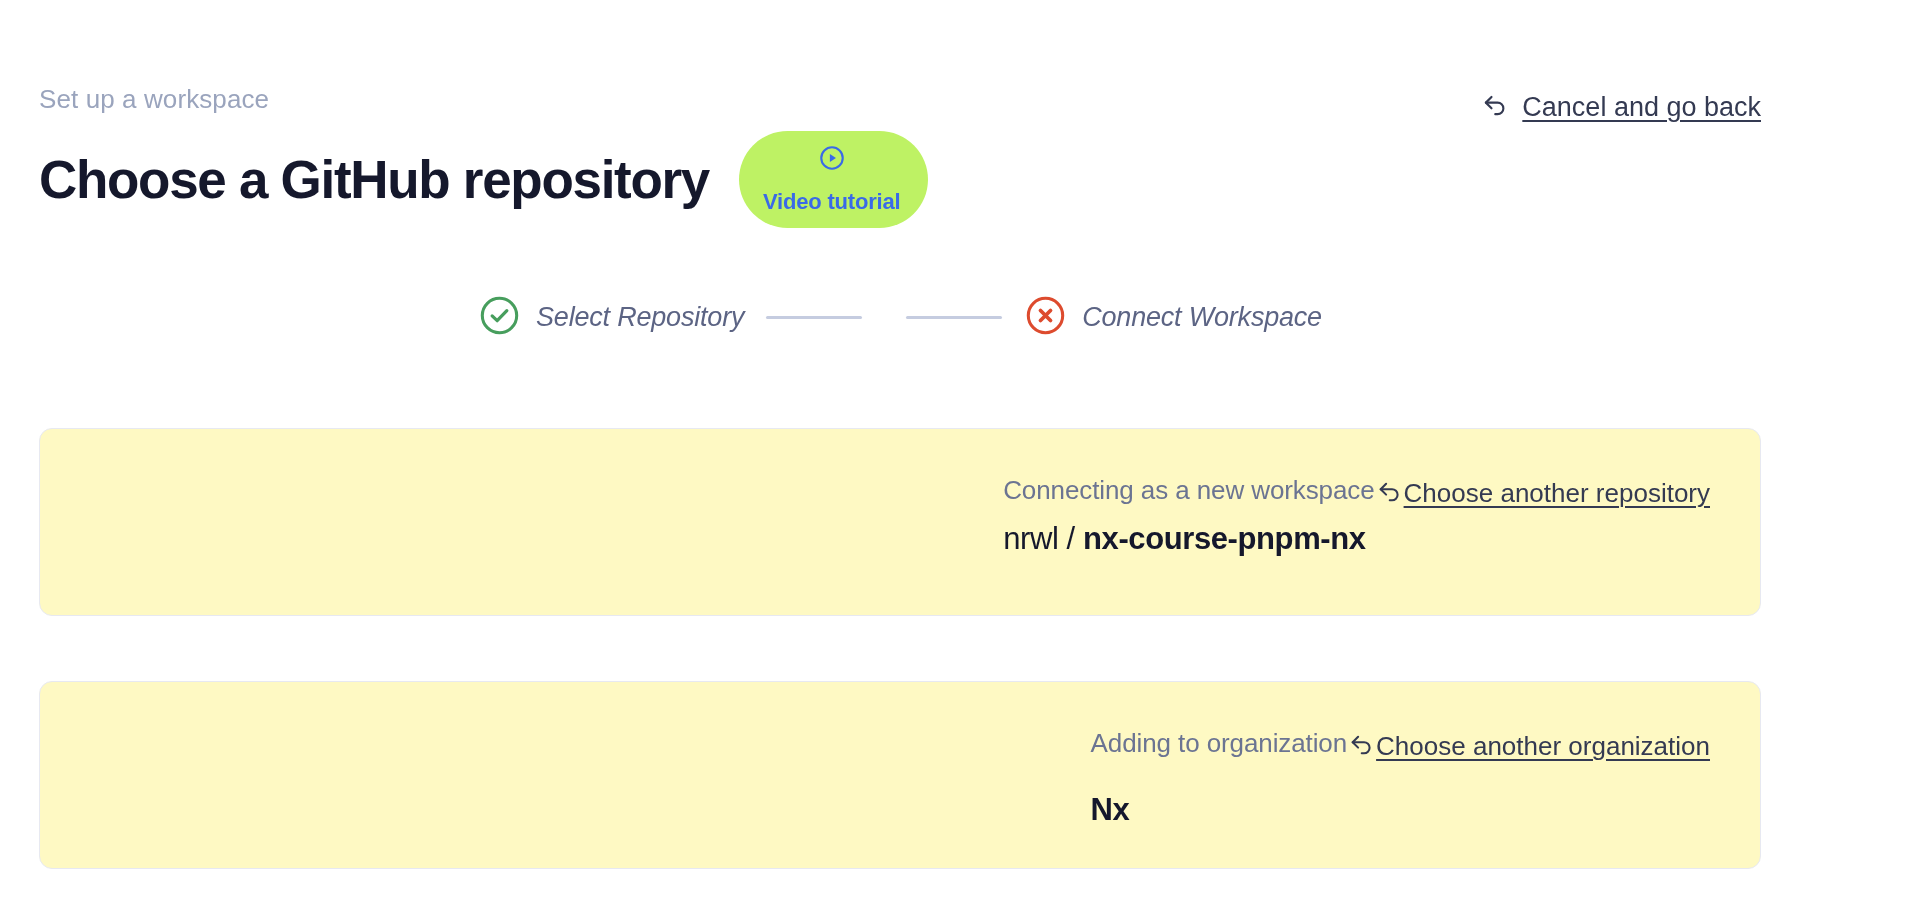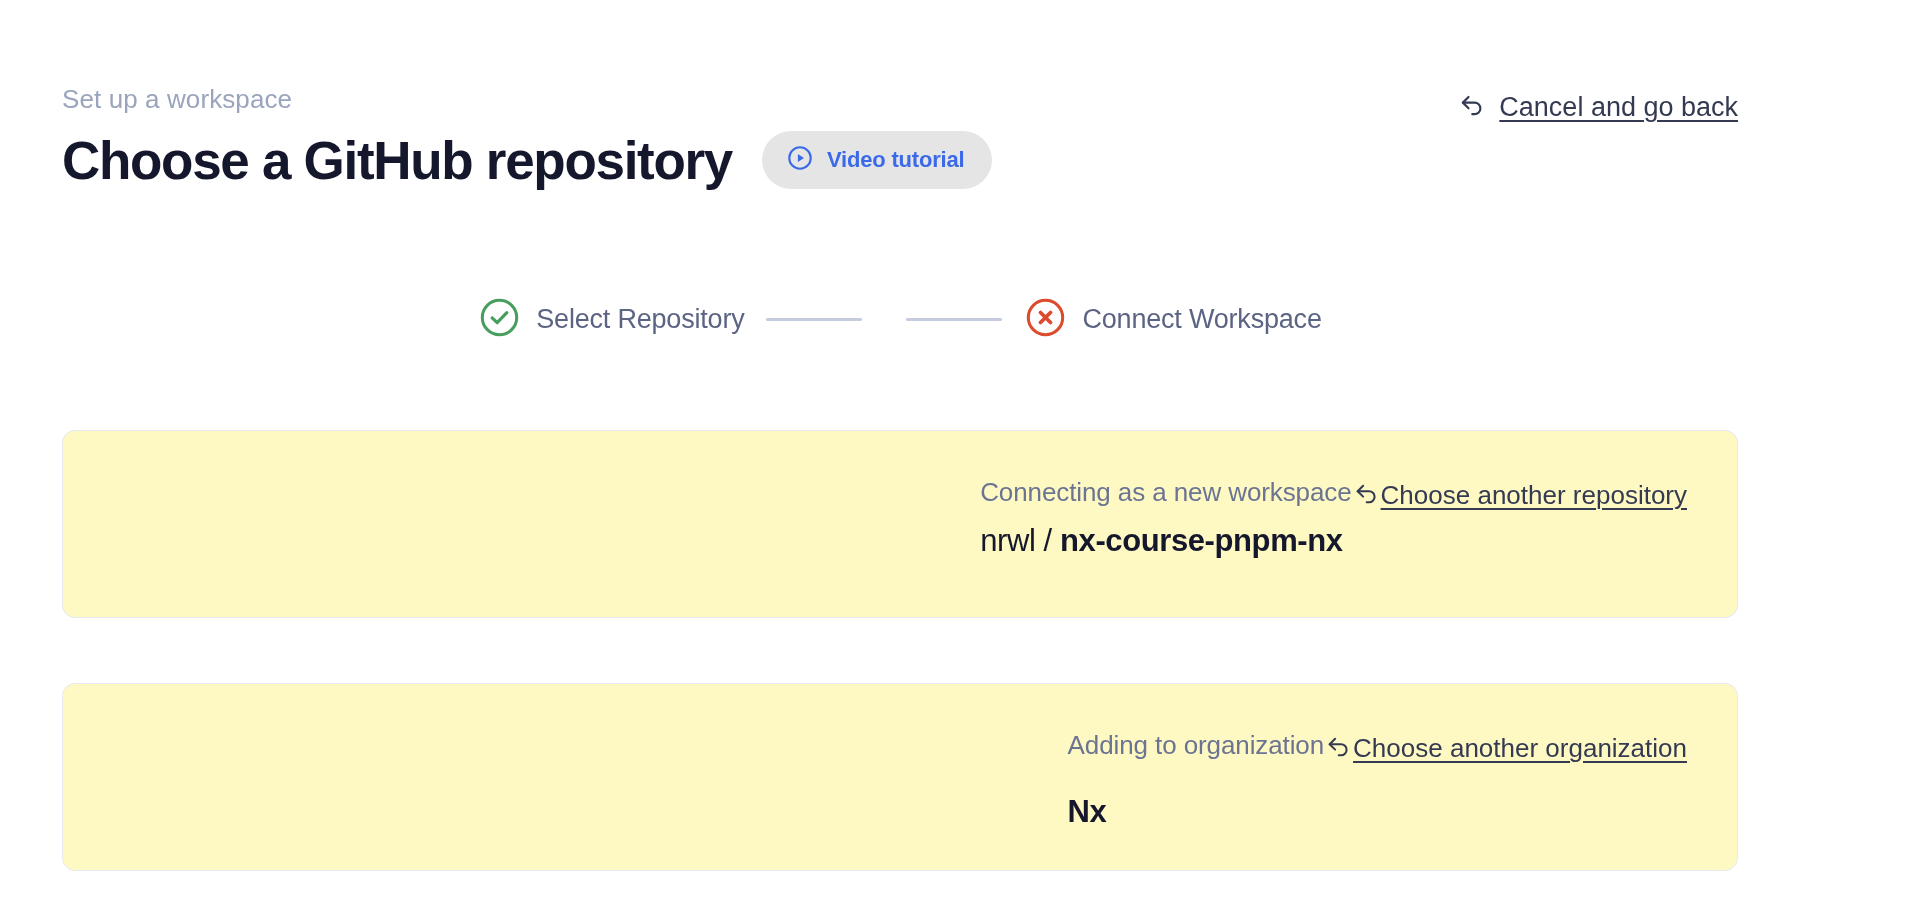--- a/index.html
+++ b/index.html
@@ -15,21 +15,21 @@
     font-family: "Liberation Sans", "DejaVu Sans", sans-serif;
     color: #15182c;
     -webkit-font-smoothing: antialiased;
     overflow: hidden;
   }
 
   .page {
     position: relative;
     width: 1800px;
     height: 924px;
-    padding: 0 62px;
+    padding: 0 39px;
   }
 
   
   .header {
     position: relative;
     padding-top: 84px;
   }
   .eyebrow {
     font-size: 26px;
     line-height: 1.2;
@@ -50,26 +50,27 @@
     letter-spacing: -1.3px;
     color: #15182c;
     margin: 0;
     white-space: nowrap;
   }
 
   .video-badge {
     display: inline-flex;
     align-items: center;
     gap: 13px;
-    background: #e5e5e5;
+    background: #bef264;
     border: none;
     border-radius: 999px;
     padding: 13px 28px 13px 24px;
     cursor: pointer;
     text-decoration: none;
+    flex-direction: column;
   }
   .video-badge .badge-label {
     font-size: 22px;
     font-weight: 700;
     color: #3a6ae8;
     letter-spacing: -0.2px;
     white-space: nowrap;
   }
   .play-icon { display: block; flex: 0 0 auto; }
 
@@ -91,21 +92,22 @@
     text-decoration-thickness: 1.5px;
     white-space: nowrap;
   }
   .back-arrow { display: block; flex: 0 0 auto; }
 
   
   .stepper {
     display: flex;
     align-items: center;
     justify-content: center;
-    margin-top: 107px;
+    margin-top: 66px;
+    font-style: italic;
   }
   .step {
     display: flex;
     align-items: center;
     gap: 15px;
   }
   .step-label {
     font-size: 27px;
     color: #5c6484;
     letter-spacing: -0.2px;

